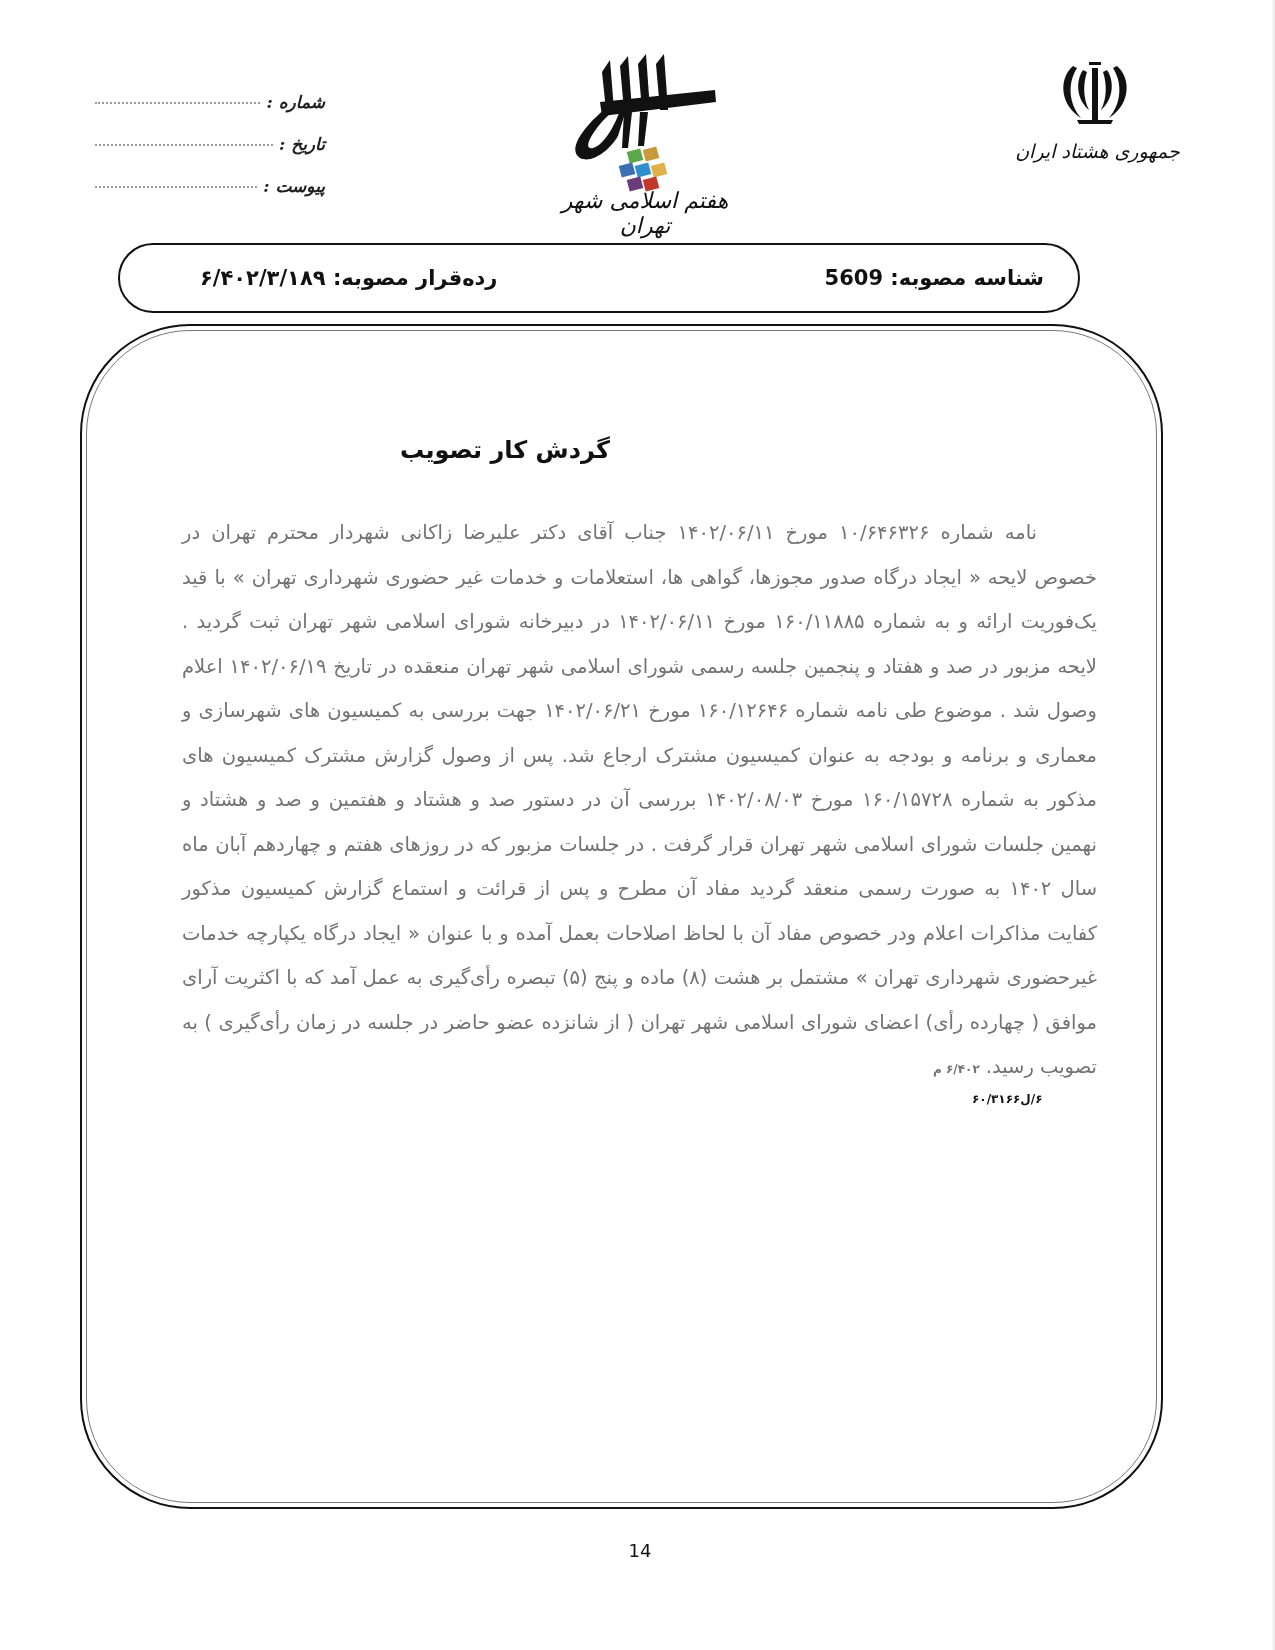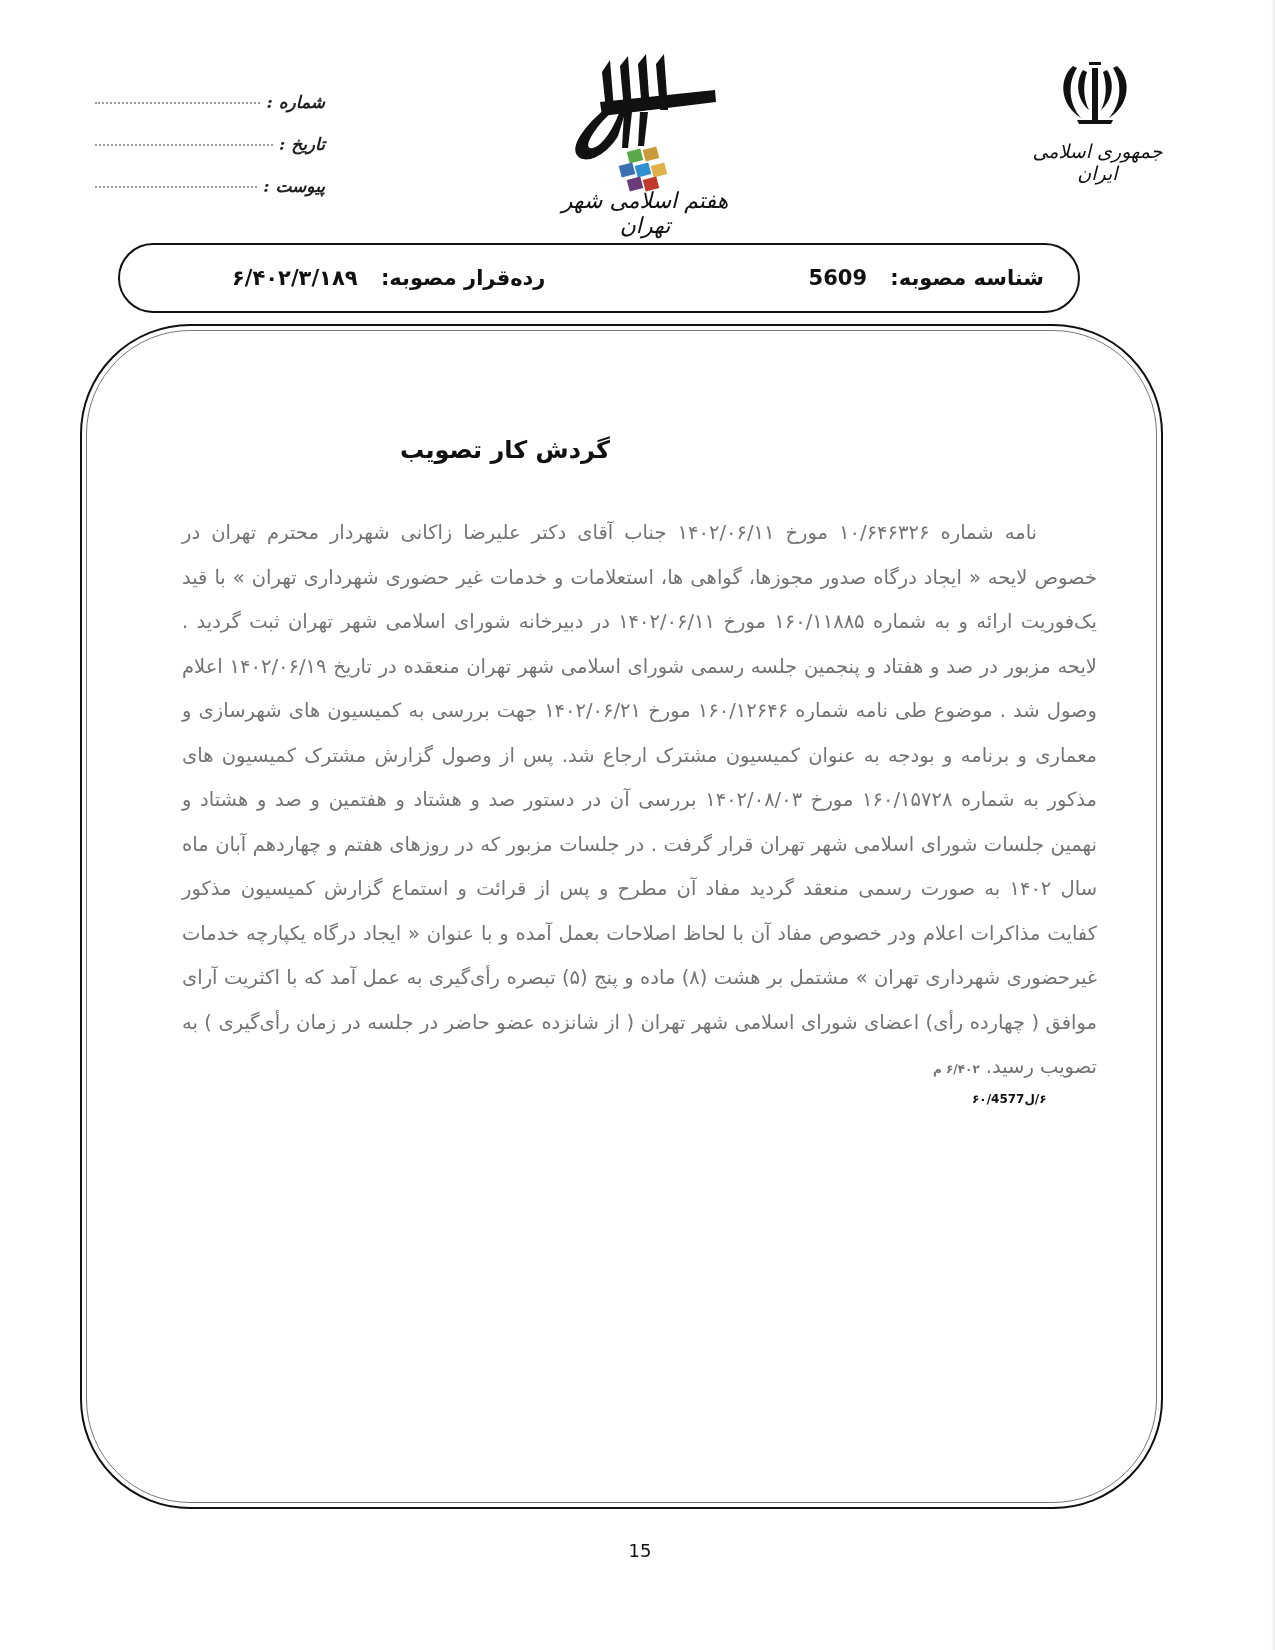--- a/index.html
+++ b/index.html
@@ -16,21 +16,21 @@
       font-family:"DejaVu Serif", serif; font-style:italic; font-size:22px; color:#111; }
 
     .emblem { position:absolute; left:1055px; top:58px; width:80px; height:70px; }
     .gov-name { position:absolute; left:1015px; top:140px; width:165px; text-align:center; direction:rtl;
       font-family:"DejaVu Serif", serif; font-style:italic; font-size:19px; color:#111; }
 
     
     .id-bar { position:absolute; left:118px; top:243px; width:962px; height:70px; border:2px solid #111;
       border-radius:36px; box-sizing:border-box; direction:rtl; display:flex; align-items:center;
       justify-content:space-between; padding:0 34px 0 80px; font-weight:bold; font-size:21px; }
-    .id-bar span { white-space:nowrap;margin-left:16px; }
+    .id-bar span { white-space:nowrap; }
 
     
     .frame-outer { position:absolute; left:80px; top:324px; width:1083px; height:1185px; border:2px solid #111;
       border-radius:110px; box-sizing:border-box; }
     .frame-inner { position:absolute; left:86px; top:330px; width:1071px; height:1173px; border:1.5px solid #777;
       border-radius:104px; box-sizing:border-box; }
 
     .doc-title { position:absolute; left:400px; top:436px; width:400px; text-align:left; direction:rtl;
       font-weight:bold; font-size:24px; letter-spacing:1px; }
 
@@ -89,21 +89,21 @@
   <g fill="#111">
     <path d="M18 8 C4 20 4 46 26 60 C14 46 12 26 22 10 Z"></path>
     <path d="M28 12 C20 24 22 42 34 52 C28 40 28 26 32 14 Z"></path>
     <path d="M62 8 C76 20 76 46 54 60 C66 46 68 26 58 10 Z"></path>
     <path d="M52 12 C60 24 58 42 46 52 C52 40 52 26 48 14 Z"></path>
     <path d="M37 10 L43 10 L43 62 L37 62 Z"></path>
     <path d="M34 4 L46 4 L46 7 L34 7 Z"></path>
     <path d="M22 62 L58 62 L56 66 L24 66 Z"></path>
   </g>
 </svg>
-<div class="gov-name">جمهوری اسلامی ایران</div>
+<div class="gov-name">جمهوری هشتاد ایران</div>
 
 <div class="id-bar">
   <span>
     <span>شناسه مصوبه:</span>
     <span>5609</span>
   </span>
   <span>
     <span>رده‌قرار مصوبه:</span>
     <span>۶/۴۰۲/۳/۱۸۹</span>
   </span>
@@ -112,18 +112,18 @@
 <div class="frame-outer"></div>
 <div class="frame-inner"></div>
 
 <div class="doc-title">گردش کار تصویب</div>
 
 <div class="body-text">
   <p><span>نامه شماره ۱۰/۶۴۶۳۲۶ مورخ ۱۴۰۲/۰۶/۱۱ جناب آقای دکتر علیرضا زاکانی شهردار محترم تهران در خصوص لایحه « ایجاد درگاه صدور مجوزها، گواهی ها، استعلامات و خدمات غیر حضوری شهرداری تهران » با قید یک‌فوریت ارائه و به شماره ۱۶۰/۱۱۸۸۵ مورخ ۱۴۰۲/۰۶/۱۱ در دبیرخانه شورای اسلامی شهر تهران ثبت گردید . لایحه مزبور در صد و هفتاد و پنجمین جلسه رسمی شورای اسلامی شهر تهران منعقده در تاریخ ۱۴۰۲/۰۶/۱۹ اعلام وصول شد . موضوع  طی نامه شماره ۱۶۰/۱۲۶۴۶ مورخ ۱۴۰۲/۰۶/۲۱ جهت بررسی به کمیسیون های شهرسازی و معماری و برنامه و بودجه به عنوان کمیسیون مشترک  ارجاع شد. پس از وصول گزارش مشترک کمیسیون های مذکور به شماره ۱۶۰/۱۵۷۲۸ مورخ ۱۴۰۲/۰۸/۰۳ بررسی آن در دستور صد و هشتاد و هفتمین و صد و هشتاد و نهمین جلسات  شورای اسلامی شهر تهران قرار گرفت . در جلسات مزبور که در روزهای هفتم و چهاردهم آبان ماه سال ۱۴۰۲ به صورت رسمی منعقد گردید مفاد آن مطرح و پس از قرائت و استماع گزارش کمیسیون مذکور کفایت مذاکرات اعلام ودر خصوص مفاد آن با لحاظ اصلاحات بعمل آمده و  با عنوان « ایجاد درگاه یکپارچه خدمات غیرحضوری شهرداری تهران » مشتمل بر هشت (۸) ماده و پنج (۵) تبصره رأی‌گیری به عمل آمد که با اکثریت آرای موافق ( چهارده رأی) اعضای شورای اسلامی شهر تهران ( از شانزده عضو حاضر در جلسه در زمان رأی‌گیری ) به تصویب رسید.</span><span class="inline-ref">۶/۴۰۲ م</span></p>
 </div>
 
 <div class="ref-line">
-  <span style="position:absolute; left:790px;">۶/ل۶۰/4577</span>
+  <span style="position:absolute; left:790px;">۶/ل۶۰/۳۱۶۶</span>
 </div>
 
-<div class="page-number">15</div>
+<div class="page-number">14</div>
 
 <div class="scan-edge"></div>
 
 </body></html>

